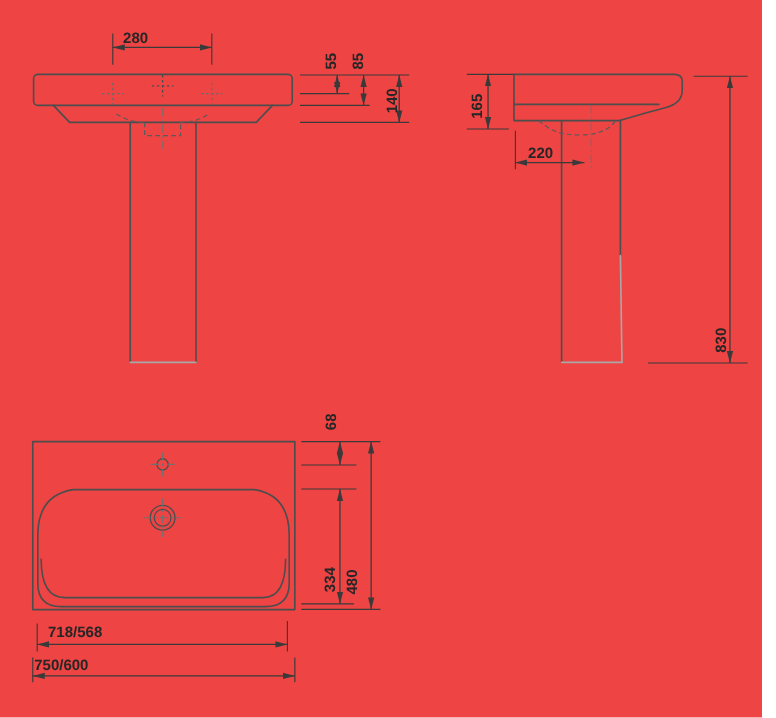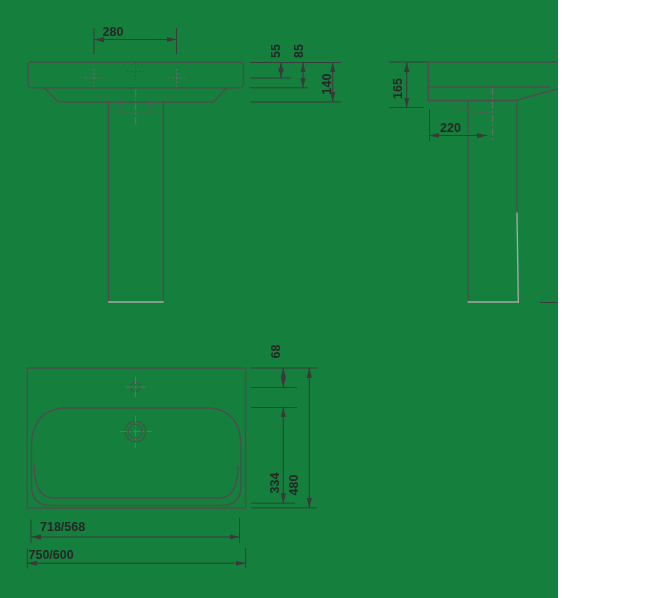--- a/index.html
+++ b/index.html
@@ -1,20 +1,20 @@
 <!DOCTYPE html>
 <html><head>
 <meta charset="utf-8">
 <style>
   html, body { margin: 0; padding: 0; background: #ffffff; }
   .canvas {
     position: relative;
-    width: 558px;
+    width: 635px;
     height: 598px;
-    background: #15803d;
+    background: #ef4444;
     font-family: "Liberation Sans", sans-serif;
     overflow: hidden;
   }
   svg { display: block; }
 
   
   .ol       { fill: none; stroke: #4d4d4d; stroke-width: 1.35; stroke-linejoin: round; stroke-linecap: round; }
   .ol-light { fill: none; stroke: #a8a8a8; stroke-width: 1.35; stroke-linejoin: round; stroke-linecap: round; }
 
   

